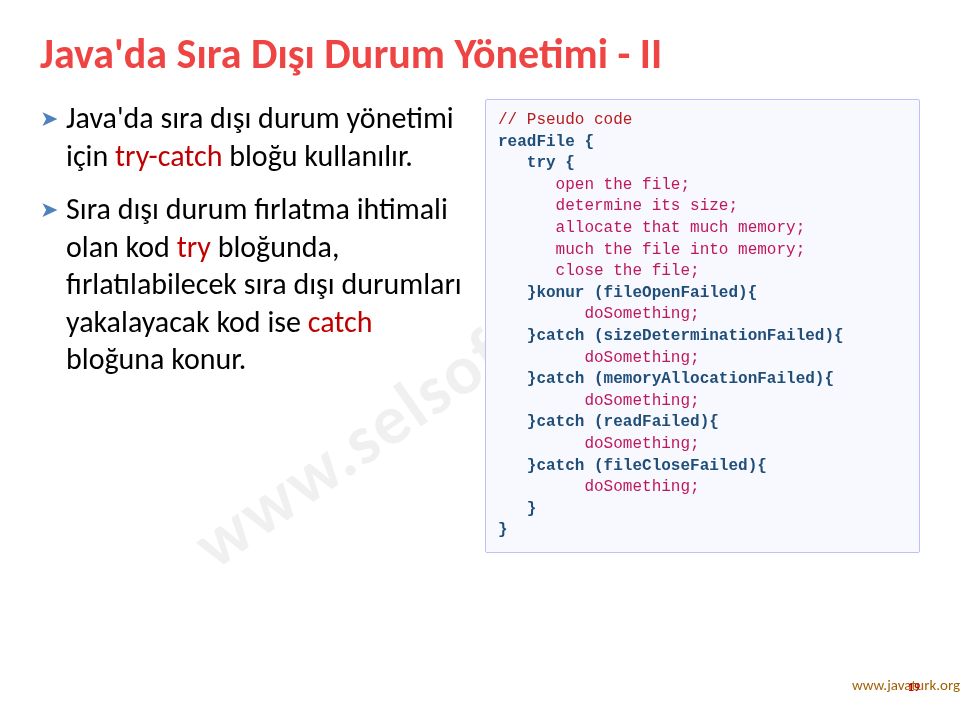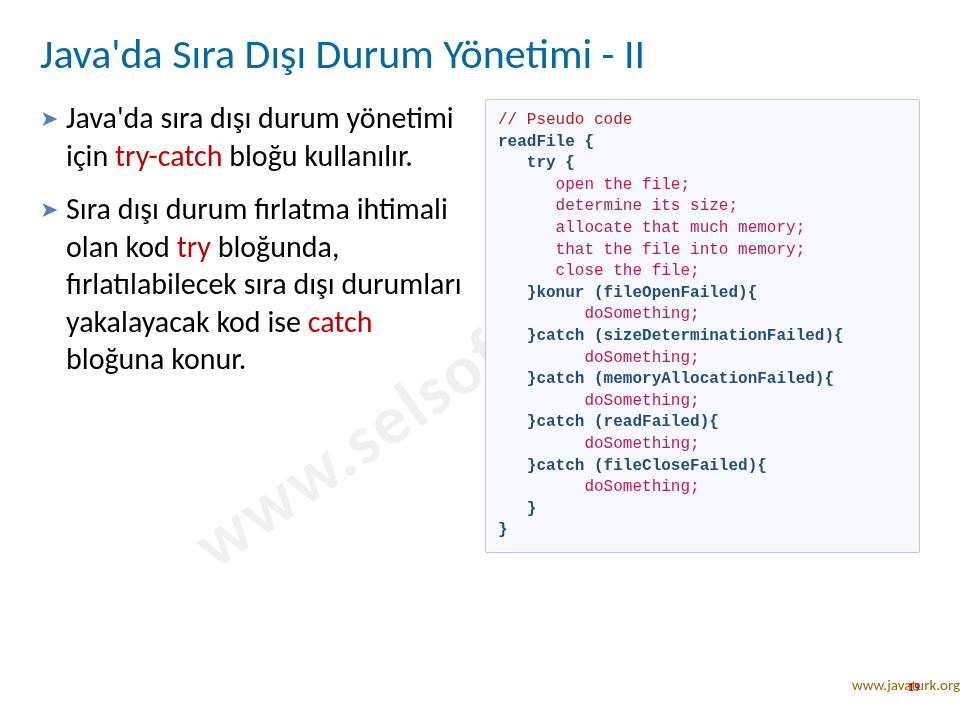--- a/index.html
+++ b/index.html
@@ -11,23 +11,23 @@
     position: relative;
     overflow: hidden;
   }
   .slide {
     width: 960px;
     height: 712px;
     padding: 28px 40px 40px 40px;
     position: relative;
   }
   .title {
-    color: #0369a1;
+    color: #ef4444;
     font-size: 42px;
-    font-weight: 400;
+    font-weight: 700;
     margin-bottom: 20px;
   }
   .content {
     display: flex;
     gap: 10px;
   }
   .left-col {
     width: 440px;
     font-size: 30px;
     color: #000;
@@ -124,21 +124,21 @@
 
     </div>
 
     <div class="right-col">
       <div class="code-box"><span class="c-comment">// Pseudo code</span>
 <span class="c-key">readFile {</span>
 <span class="c-key">   try {</span>
 <span class="c-open">      open the file;</span>
 <span class="c-open">      determine its size;</span>
 <span class="c-open">      allocate that much memory;</span>
-<span class="c-open">      that the file into memory;</span>
+<span class="c-open">      much the file into memory;</span>
 <span class="c-open">      close the file;</span>
 <span class="c-key">   }konur (fileOpenFailed){</span>
 <span class="c-open">         doSomething;</span>
 <span class="c-key">   }catch (sizeDeterminationFailed){</span>
 <span class="c-open">         doSomething;</span>
 <span class="c-key">   }catch (memoryAllocationFailed){</span>
 <span class="c-open">         doSomething;</span>
 <span class="c-key">   }catch (readFailed){</span>
 <span class="c-open">         doSomething;</span>
 <span class="c-key">   }catch (fileCloseFailed){</span>

